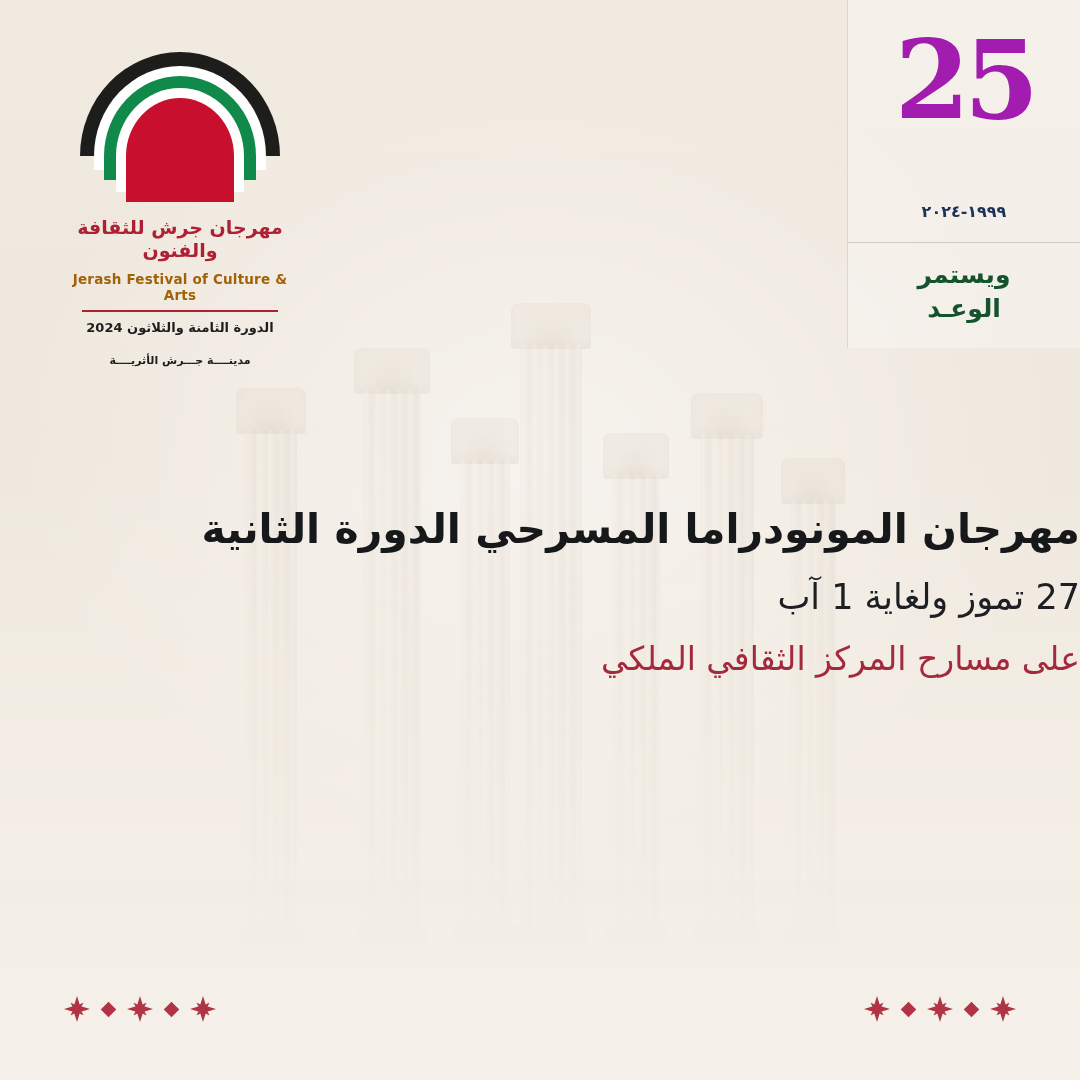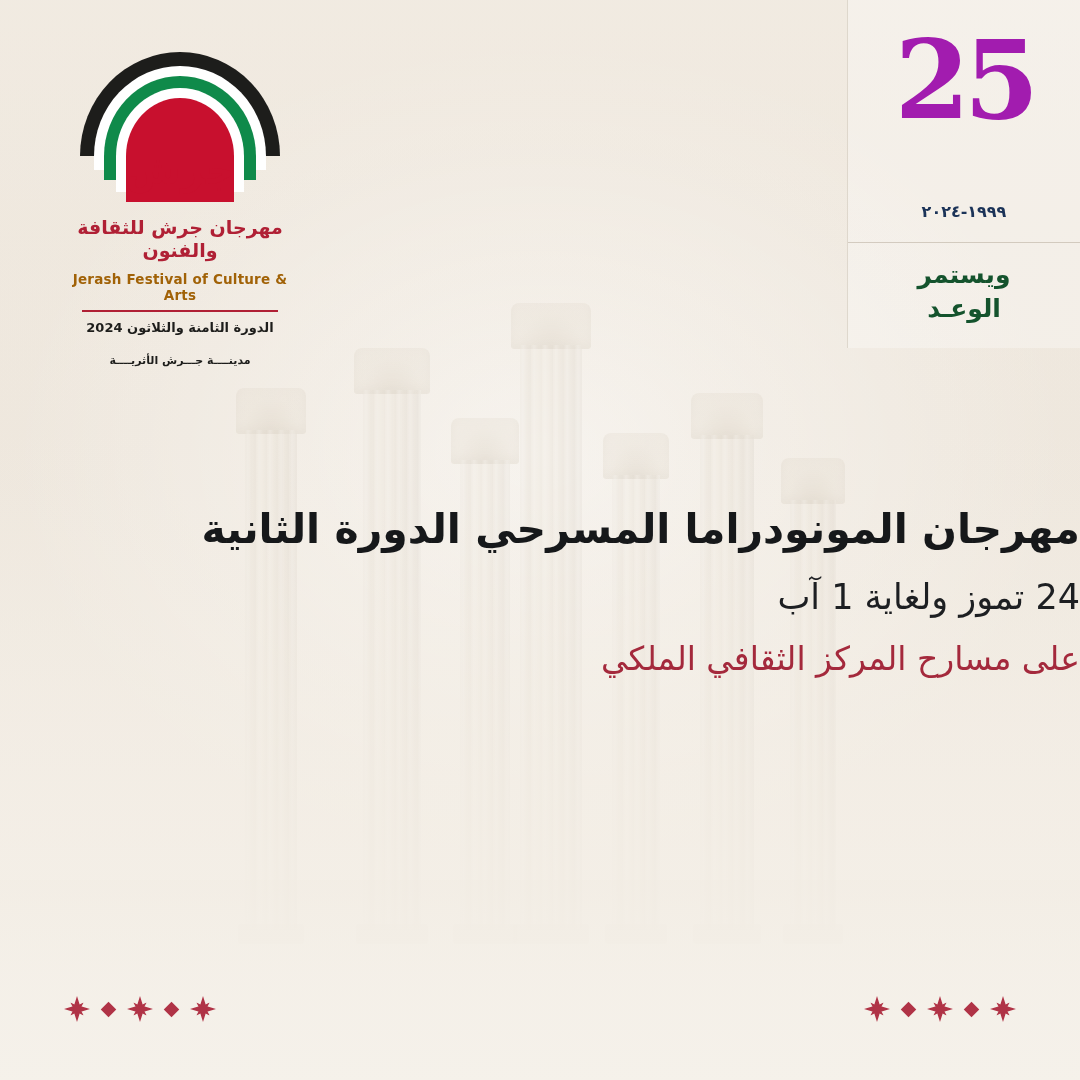--- a/index.html
+++ b/index.html
@@ -362,21 +362,21 @@
     </div>
     <div class="jub-divider"></div>
     <div class="jub-slogan">
       <div>ويستمر</div>
       <div>الوعـد</div>
     </div>
   </div>
 
   <div class="main">
     <div class="main-title">مهرجان المونودراما المسرحي الدورة الثانية</div>
-    <div class="main-dates">24 تموز ولغاية 1 آب</div>
+    <div class="main-dates">27 تموز ولغاية 1 آب</div>
     <div class="main-venue">على مسارح المركز الثقافي الملكي</div>
   </div>
 
   <div class="motifs">
     <div class="motif-row left">
       <span class="star"></span>
       <span class="dot"></span>
       <span class="star"></span>
       <span class="dot"></span>
       <span class="star"></span>

